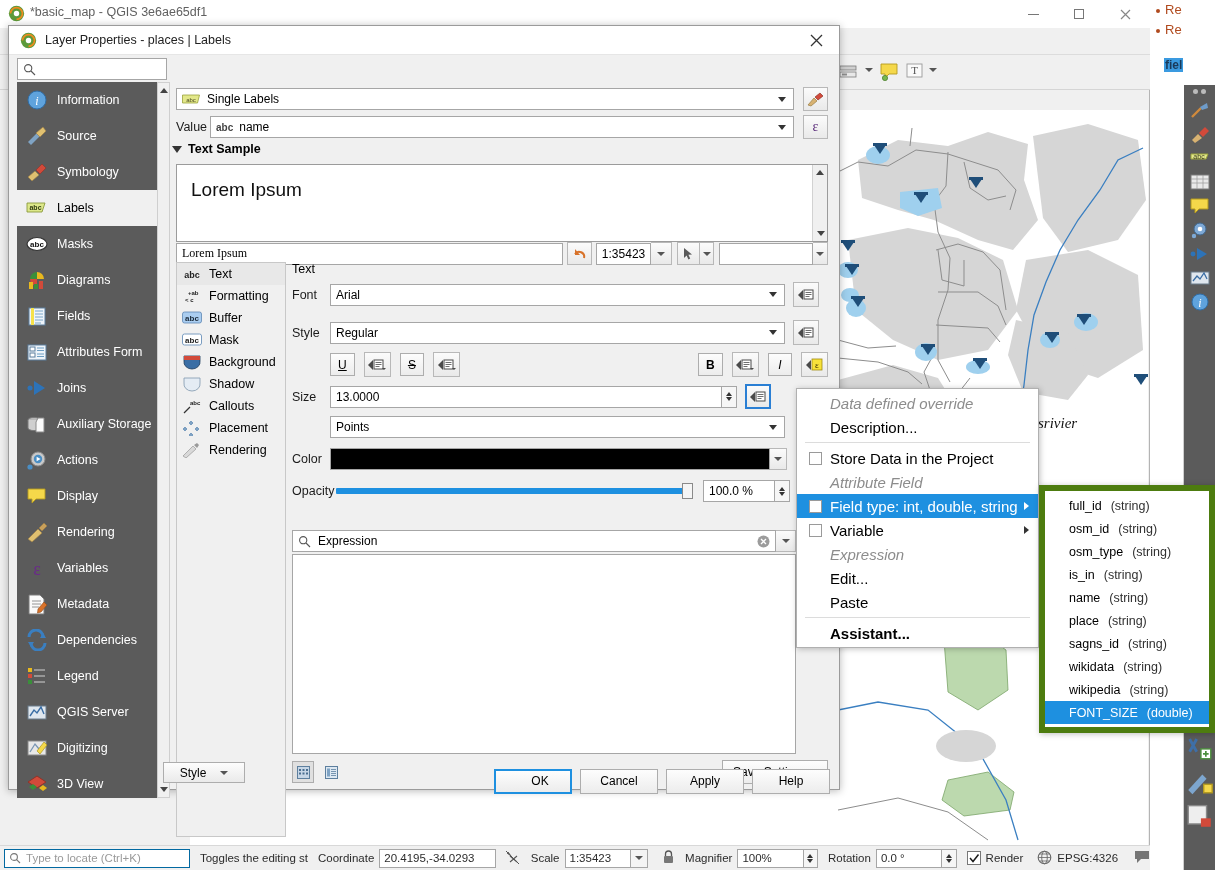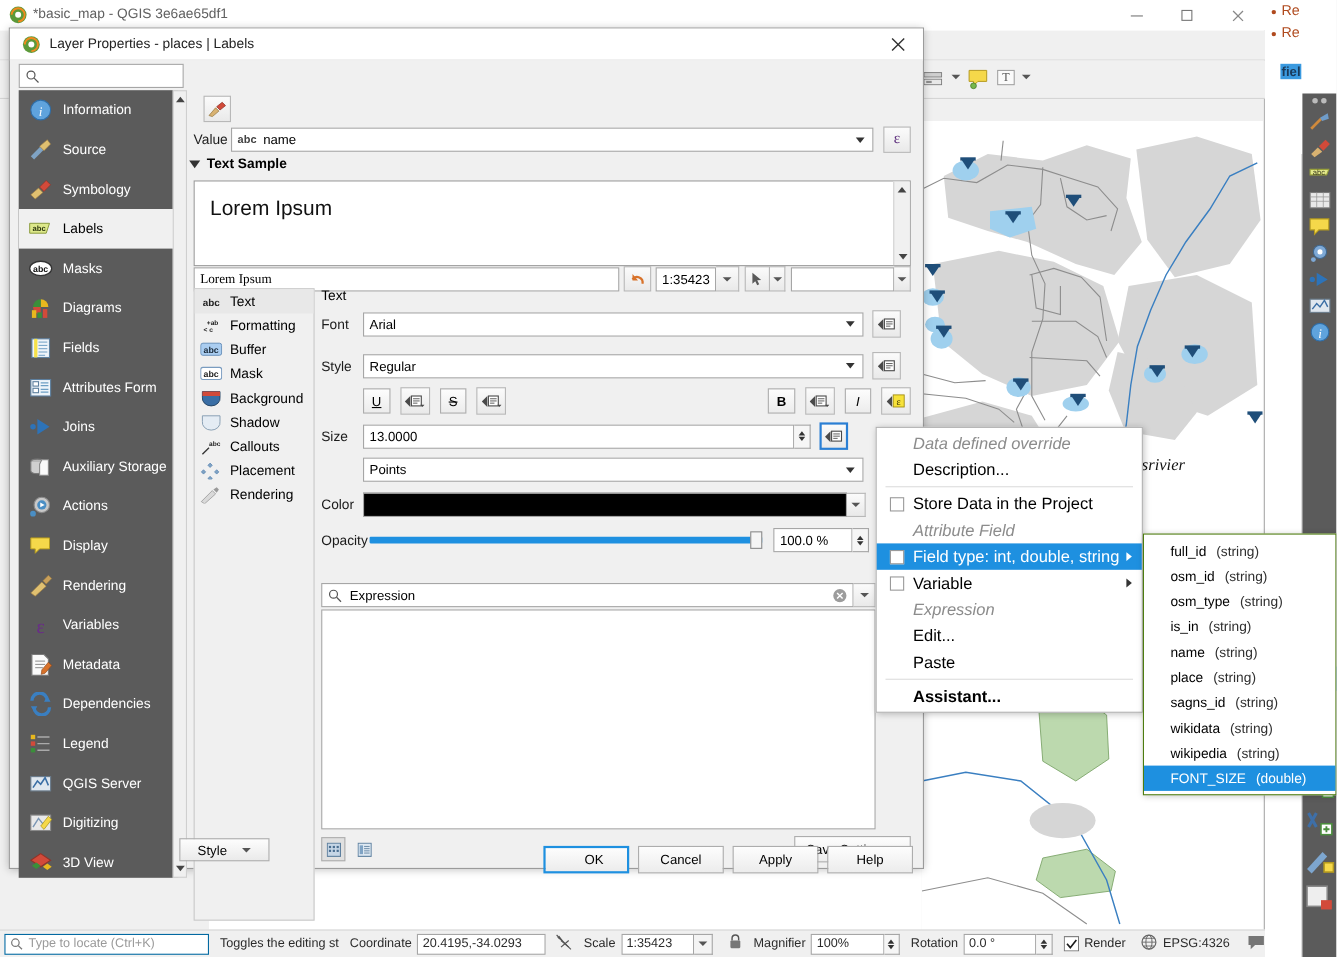--- a/index.html
+++ b/index.html
@@ -111,21 +111,21 @@
   
   #ctxmenu { position:absolute; left:796px; top:388px; width:243px; background:#ffffff; border:1px solid #b0b0b0; box-shadow:1px 1px 6px rgba(0,0,0,.25); padding:2px 0; z-index:60;}
   .mi { height:24px; display:flex; align-items:center; padding-left:12px; font-size:15px; position:relative;}
   .mi.hdr { color:#8c8c8c; font-style:italic; }
   .mi.sel { background:#1e90e0; color:#fff; }
   .mi .chk { width:13px;height:13px;border:1px solid #9a9a9a;background:#fff;margin-right:8px;flex:none;}
   .mi .sub { position:absolute; right:9px; width:0;height:0;border-top:4px solid transparent;border-bottom:4px solid transparent;border-left:5px solid #333;}
   .mi.sel .sub { border-left-color:#fff; }
   .msep { height:1px; background:#dcdcdc; margin:3px 8px; }
 
-  #submenu { position:absolute; left:1039px; top:485px; width:176px; background:#ffffff; border:1px solid #4d7c0f; box-shadow:1px 1px 6px rgba(0,0,0,.25); padding:3px 0; z-index:61;}
+  #submenu { position:absolute; left:1039px; top:485px; width:176px; background:#ffffff; border:6px solid #4d7c0f; box-shadow:1px 1px 6px rgba(0,0,0,.25); padding:3px 0; z-index:61;}
   .smi { height:23px; display:flex; align-items:center; padding-left:24px; font-size:12.5px; gap:9px;}
   .smi.sel { background:#1e90e0; color:#fff; }
   .smi .ftype { color:#303030; }
   .smi.sel .ftype { color:#fff; }
   #style-btn { position:absolute; left:163px; top:762px; width:82px; height:21px; border:1px solid #adadad; background:linear-gradient(#fdfdfd,#eaeaea); display:flex; align-items:center; justify-content:center; gap:14px; font-size:12px; }
 </style>
 </head>
 <body>
 
 <div id="root">
@@ -681,20 +681,30 @@
         <div style="width:0;height:0;border-left:4px solid transparent;border-right:4px solid transparent;border-bottom:5px solid #444;"></div>
       </div>
       <div class="sb-arrow-btn" style="position:absolute; bottom:1px;">
         <div style="width:0;height:0;border-left:4px solid transparent;border-right:4px solid transparent;border-top:5px solid #444;"></div>
       </div>
     </div>
 
     <div id="dlg-main">
 
       <div class="row" style="position:absolute; left:4px; top:5px; width:652px;">
+        <div class="combo" style="flex:1;">
+          <span style="display:flex;align-items:center;gap:6px;">
+            <svg width="19" height="12" viewBox="0 0 19 12">
+              <path d="M0.5 2 h17 l-2 8 h-15z" fill="#e3e88a" stroke="#9aa23c" stroke-width="0.8"></path>
+              <text x="9" y="9" font-size="6" text-anchor="middle" fill="#4a4a22" font-family="Liberation Sans, sans-serif">abc</text>
+            </svg>
+            <span>Single Labels</span>
+          </span>
+          <span class="ca"></span>
+        </div>
         <div class="ddbtn" style="margin-left:9px; width:25px; height:24px;">
           <svg width="17" height="15" viewBox="0 0 17 15">
             <path d="M1 13 L7 6 L10 9 L4 14Z" fill="#d8b271" stroke="#9a7c44" stroke-width="0.7"></path>
             <path d="M8 5 L13 1 L16 4 L11 8Z" fill="#d24a3a" stroke="#8f3328" stroke-width="0.7"></path>
           </svg>
         </div>
       </div>
 
       <div class="row" style="position:absolute; left:4px; top:33px; width:652px;">
         <span class="flabel" style="width:34px;">Value</span>

